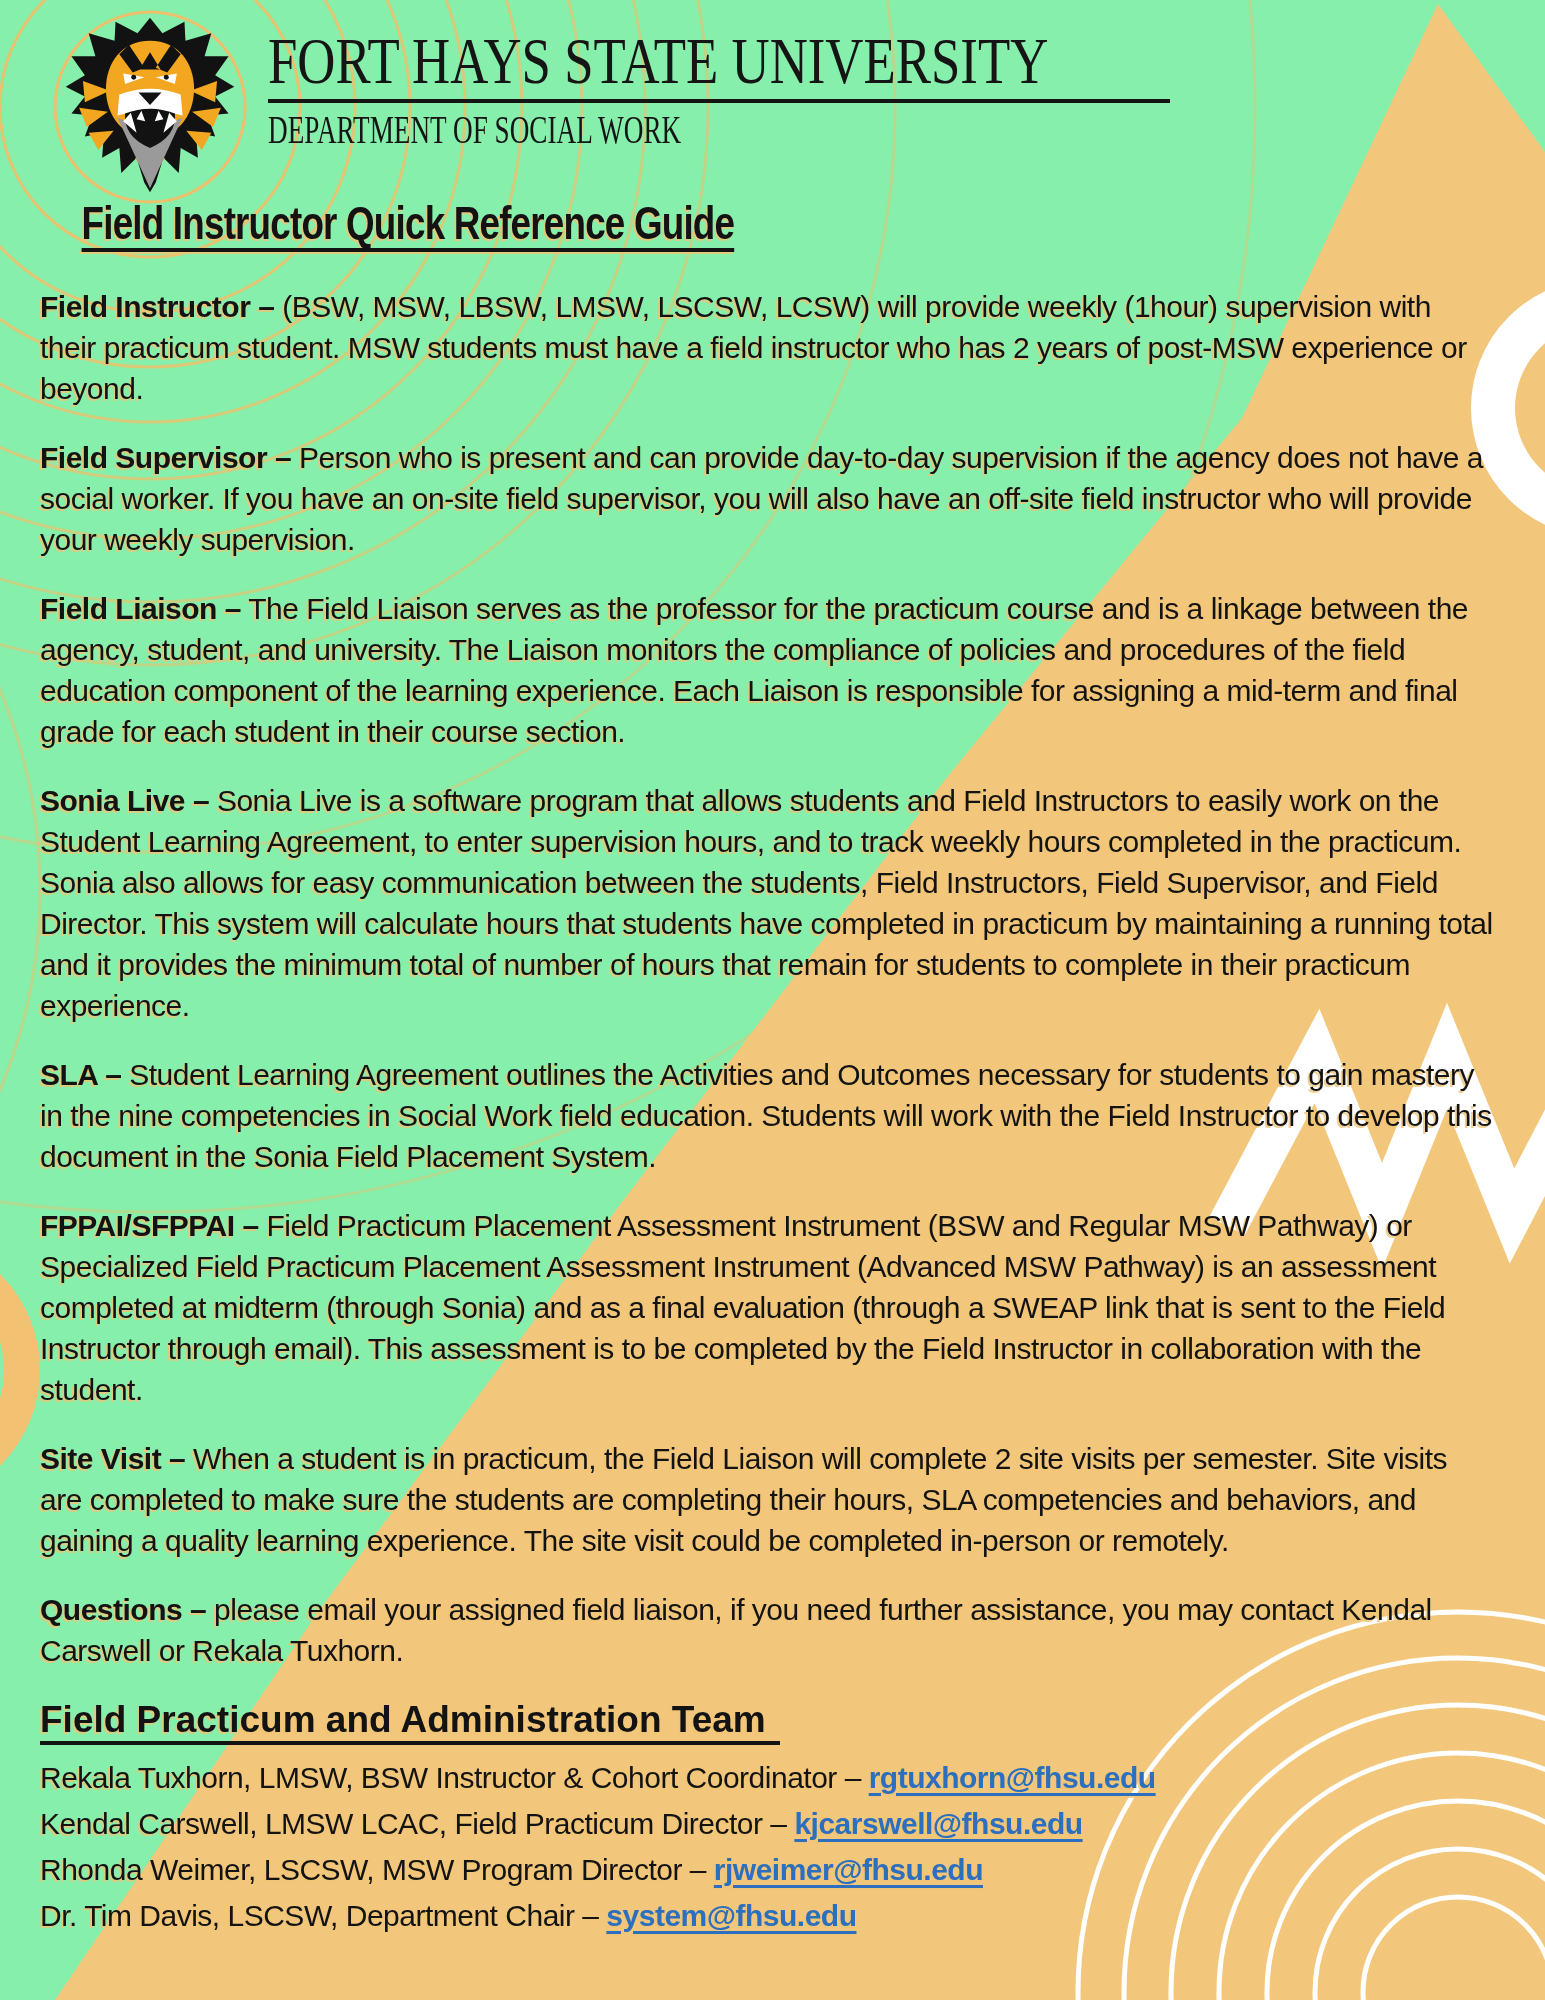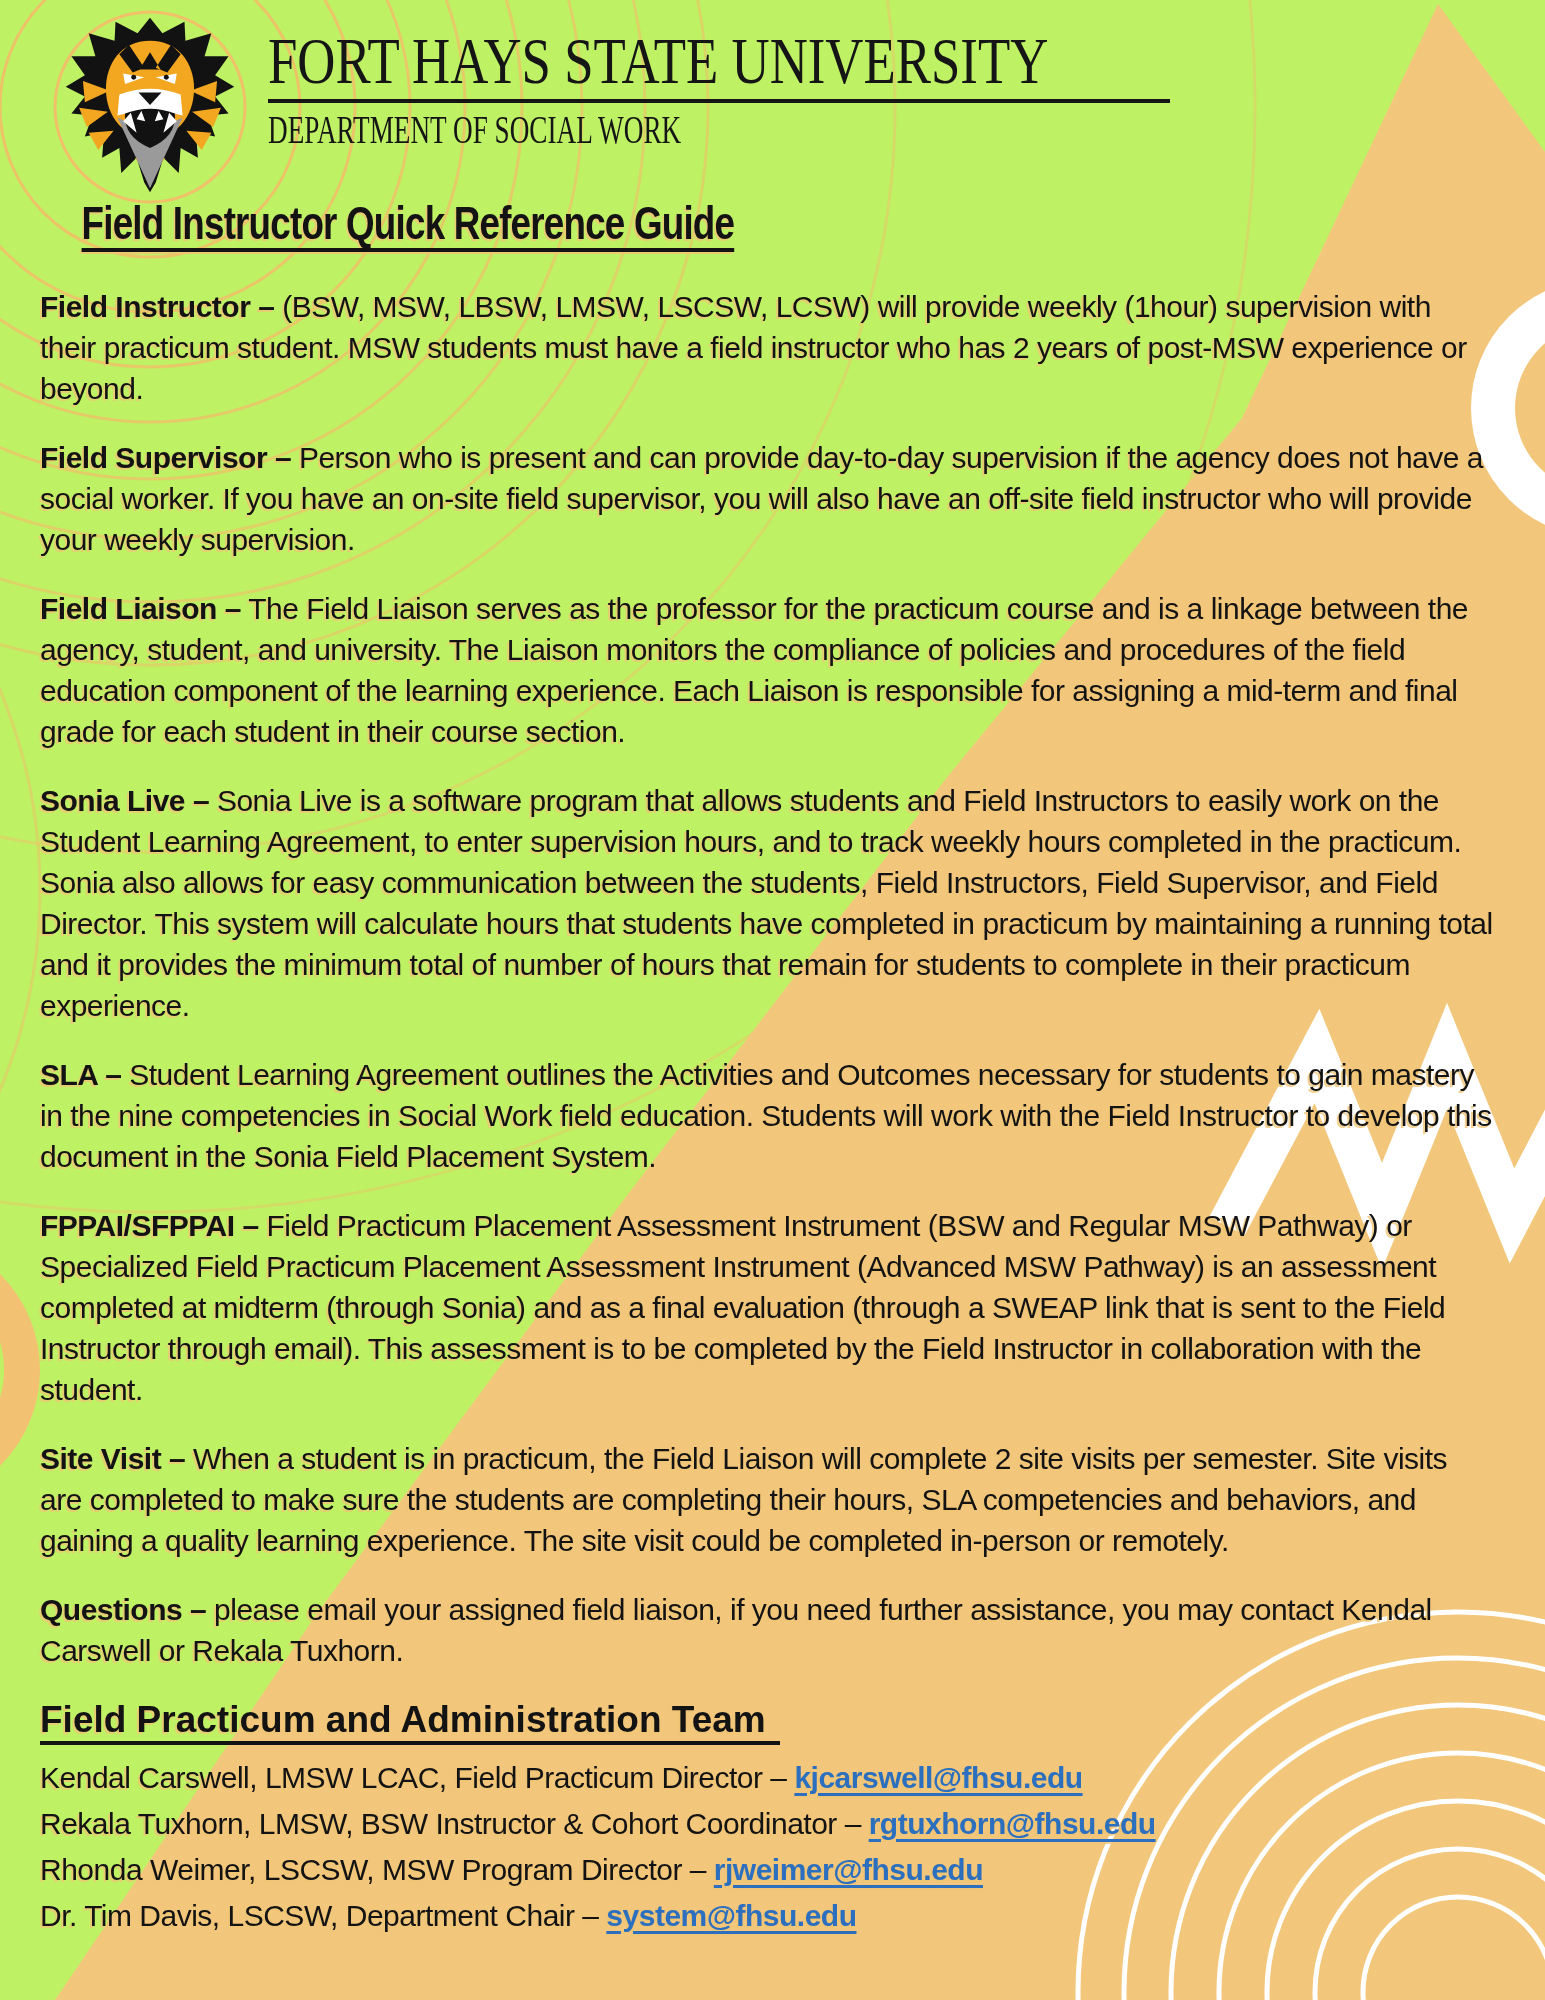--- a/index.html
+++ b/index.html
@@ -1,18 +1,18 @@
 <!DOCTYPE html>
 <html><head>
 <meta charset="utf-8">
 <style>
   html,body{margin:0;padding:0;background:#e8e8e8;}
   .page{
     position:relative;width:1545px;height:2000px;margin:0 auto;
-    background:#bef264;overflow:hidden;
+    background:#86efac;overflow:hidden;
     font-family:"Liberation Sans",sans-serif;color:#131313;
   }
   .bg{position:absolute;left:0;top:0;width:1545px;height:2000px;z-index:0;}
   .fg{position:absolute;left:0;top:0;width:1545px;height:2000px;z-index:1;}
 
   
   .logo{position:absolute;left:62px;top:14px;width:176px;height:182px;}
   .wordmark{position:absolute;left:268px;top:28px;}
   .uni{
     font-family:"Liberation Serif",serif;font-size:66px;color:#151515;
@@ -136,23 +136,23 @@
     <p class="para"><strong>FPPAI/SFPPAI –</strong><span> Field Practicum Placement Assessment Instrument (BSW and Regular MSW Pathway) or Specialized Field Practicum Placement Assessment Instrument (Advanced MSW Pathway) is an assessment completed at midterm (through Sonia) and as a final evaluation (through a SWEAP link that is sent to the Field Instructor through email). This assessment is to be completed by the Field Instructor in collaboration with the student.</span></p>
 
     <p class="para"><strong>Site Visit –</strong><span> When a student is in practicum, the Field Liaison will complete 2 site visits per semester. Site visits are completed to make sure the students are completing their hours, SLA competencies and behaviors, and gaining a quality learning experience. The site visit could be completed in-person or remotely.</span></p>
 
     <p class="para"><strong>Questions –</strong><span> please email your assigned field liaison, if you need further assistance, you may contact Kendal Carswell or Rekala Tuxhorn.</span></p>
   </div>
       <div class="team-heading">
         <span class="hd">Field Practicum and Administration Team</span>
       </div>
       <div id="members">
+    <p class="member"><span>Rekala Tuxhorn, LMSW, BSW Instructor &amp; Cohort Coordinator – </span><a class="email" href="#">rgtuxhorn@fhsu.edu</a></p>
+
     <p class="member"><span>Kendal Carswell, LMSW LCAC, Field Practicum Director – </span><a class="email" href="#">kjcarswell@fhsu.edu</a></p>
-
-    <p class="member"><span>Rekala Tuxhorn, LMSW, BSW Instructor &amp; Cohort Coordinator – </span><a class="email" href="#">rgtuxhorn@fhsu.edu</a></p>
 
 
     <p class="member"><span>Rhonda Weimer, LSCSW, MSW Program Director – </span><a class="email" href="#">rjweimer@fhsu.edu</a></p>
 
     <p class="member"><span>Dr. Tim Davis, LSCSW, Department Chair – </span><a class="email" href="#">system@fhsu.edu</a></p>
   </div>
     </div>
   </div>
 
 </div>

